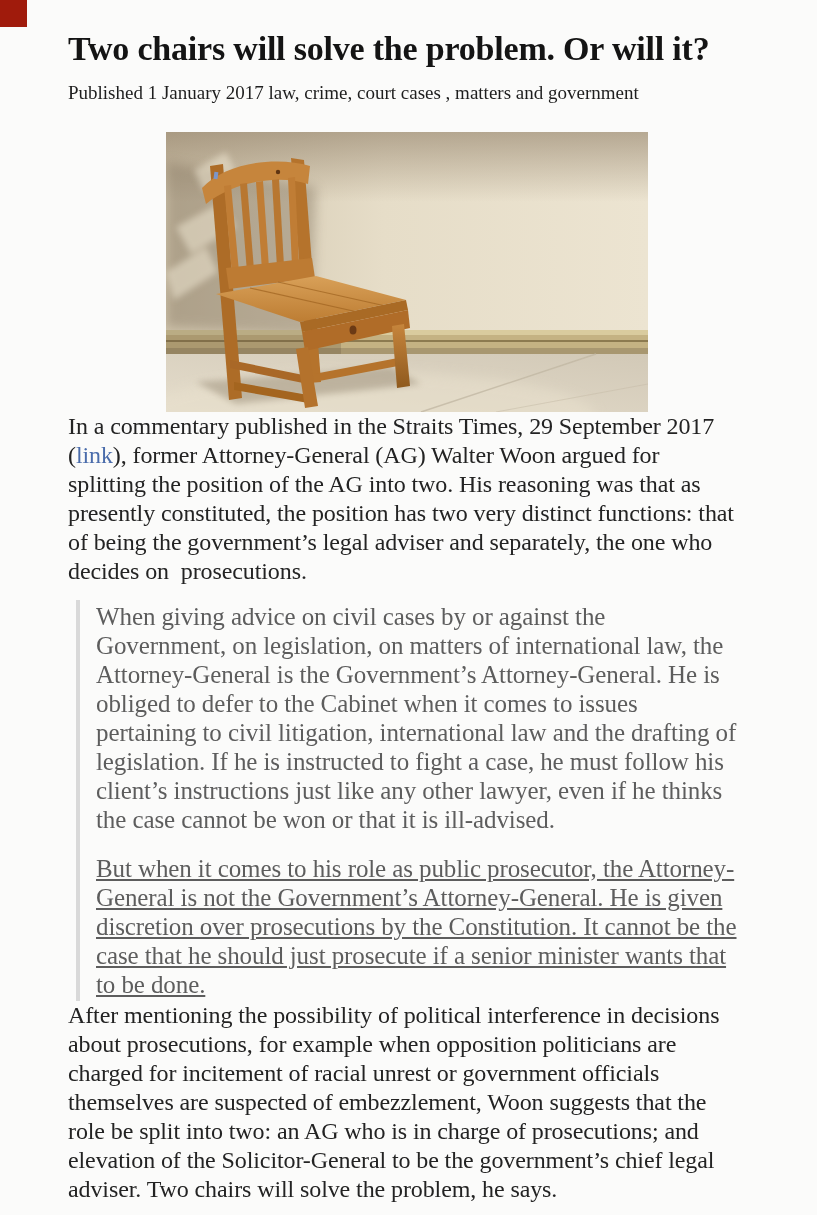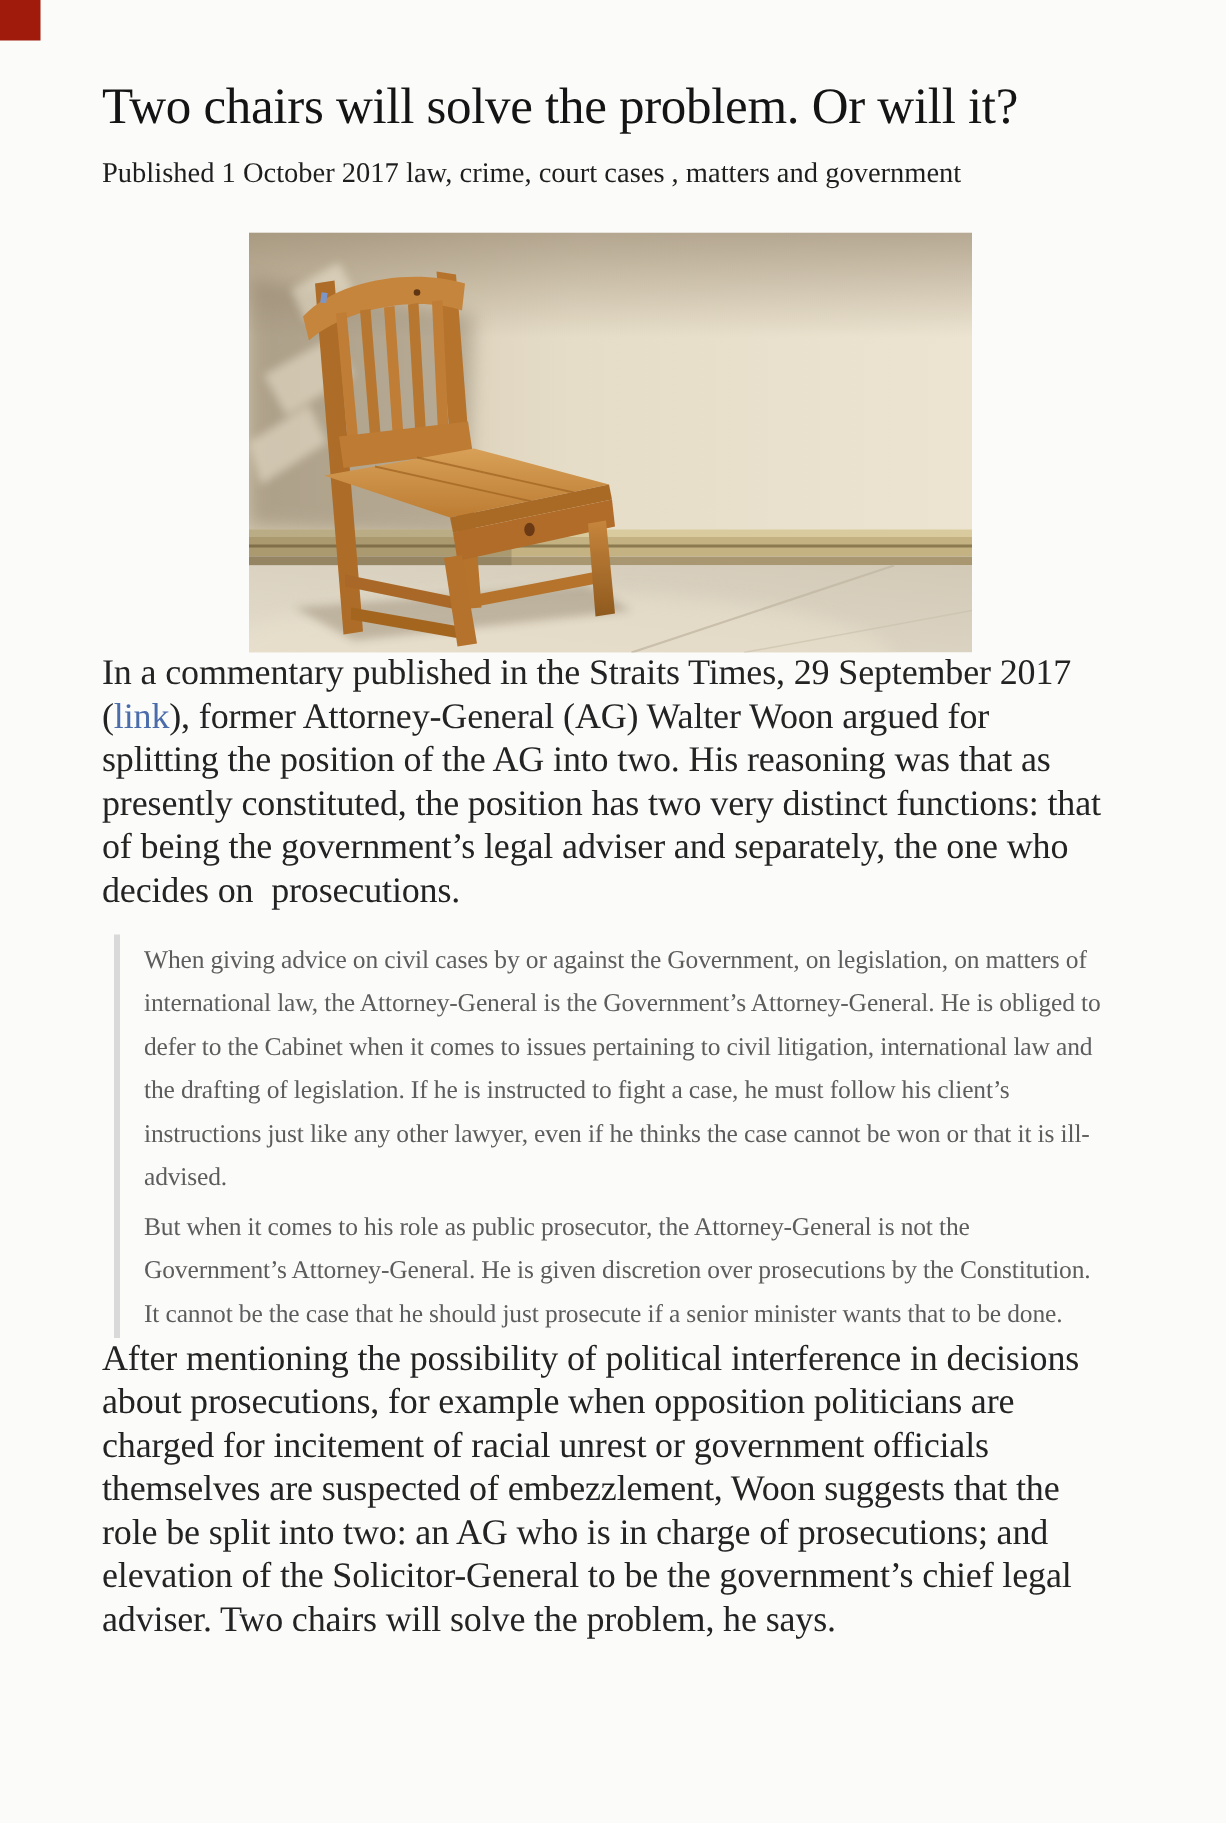--- a/index.html
+++ b/index.html
@@ -7,50 +7,50 @@
   html, body { margin:0; padding:0; }
   body {
     width:817px; height:1215px; overflow:hidden; position:relative;
     background:#fbfbfa;
     font-family:"Liberation Serif","DejaVu Serif",serif;
     color:#232323;
   }
   .corner-marker { position:absolute; left:0; top:0; width:27px; height:27px; background:#a01b0c; }
   .container { width:675px; margin-left:68px; }
   h1.post-title {
-    margin:0; padding-top:51px; max-width:648px;
-    font-size:34px; line-height:42px; font-weight:normal; color:#141414;
+    margin:0; padding-top:28px; max-width:648px;
+    font-size:34px; line-height:42px; font-weight:bold; color:#141414;
     letter-spacing:-0.2px;
   }
   .meta { margin:10px 0 0; font-size:19px; line-height:25px; color:#1e1e1e; }
   .figure { width:482px; height:280px; margin:27px 0 0 98px; }
   .figure svg { display:block; }
   p.body { margin:0; font-size:24px; line-height:29px; letter-spacing:-0.1px; }
   .intro { margin-top:25px; }
   .intro span { white-space:pre-wrap; }
   a.inline-link { text-decoration:none; cursor:pointer; }
   .woon { margin-top:19px; }
   blockquote.quote {
     margin:14px 0 0 8px; padding:2px 4px 2px 16px;
     border-left:4px solid #d9d9d9; color:#5d5d5d;
   }
-  blockquote.quote p { margin:0; font-size:17px; line-height:29px; letter-spacing:-0.1px; }
-  blockquote.quote p + p { margin-top:4px; }
+  blockquote.quote p { margin:0; font-size:25px; line-height:29px; letter-spacing:-0.1px; }
+  blockquote.quote p + p { margin-top:20px;text-decoration:underline; }
   .closing { margin-top:20px; }
 </style>
 </head>
 <body>
 
 <div class="corner-marker" style="background: rgb(160, 27, 12);"></div>
 
 <main class="container">
 
   <h1 class="post-title">Two chairs will solve the problem. Or will it?</h1>
 
-  <p class="meta"><span>Published 1 October 2017</span> <span>law, crime, court cases , matters and government</span></p>
+  <p class="meta"><span>Published 1 January 2017</span> <span>law, crime, court cases , matters and government</span></p>
 
   <figure class="figure">
     <svg width="482" height="280" viewBox="0 0 482 280">
       <defs>
         <linearGradient id="wallG" x1="0" y1="0" x2="1" y2="0">
           <stop offset="0" stop-color="#cfc3ab"></stop>
           <stop offset="0.45" stop-color="#e6ddc8"></stop>
           <stop offset="1" stop-color="#ece4d1"></stop>
         </linearGradient>
         <linearGradient id="topShade" x1="0" y1="0" x2="0" y2="1">

